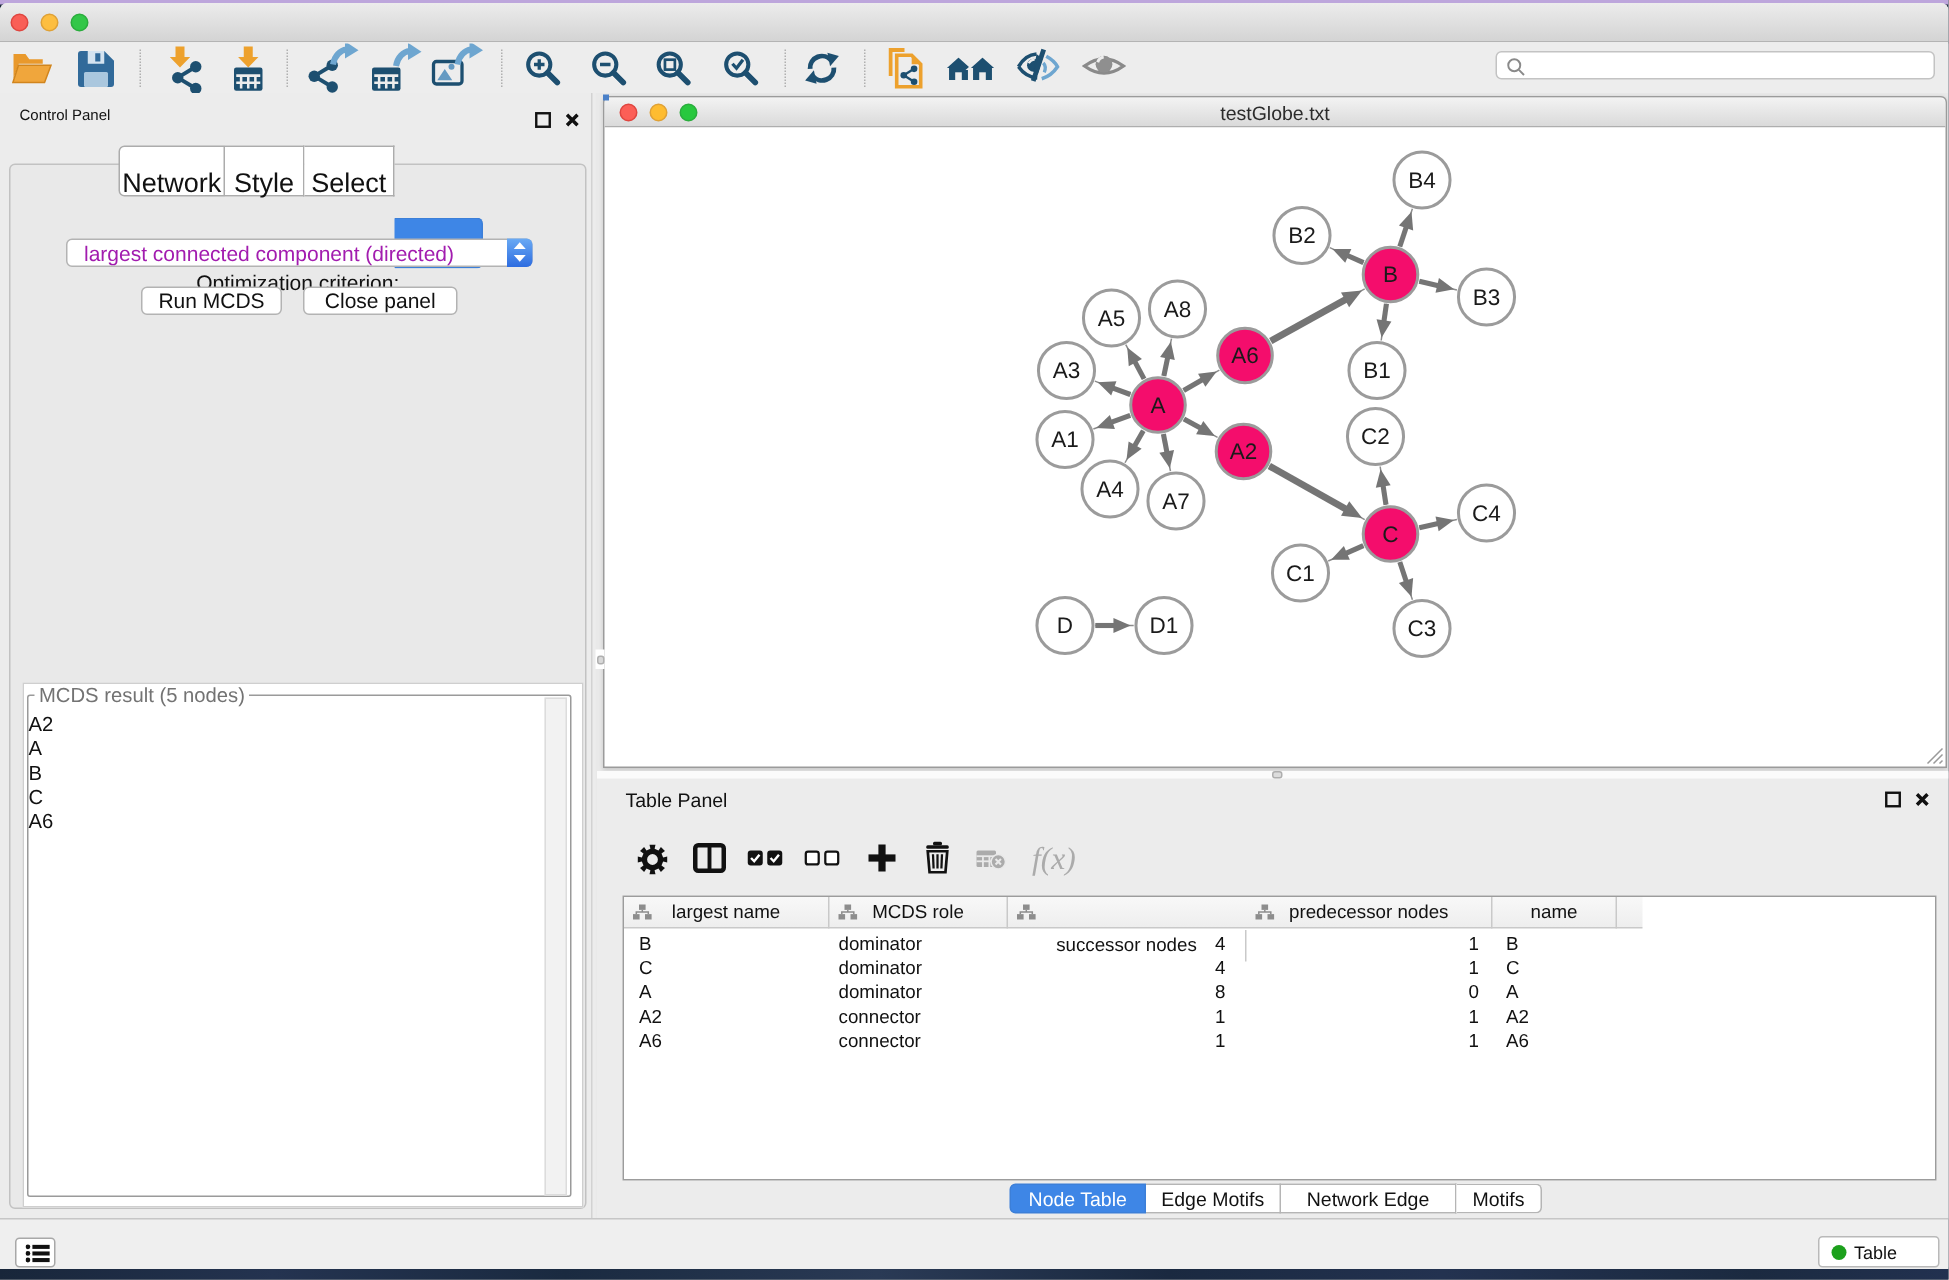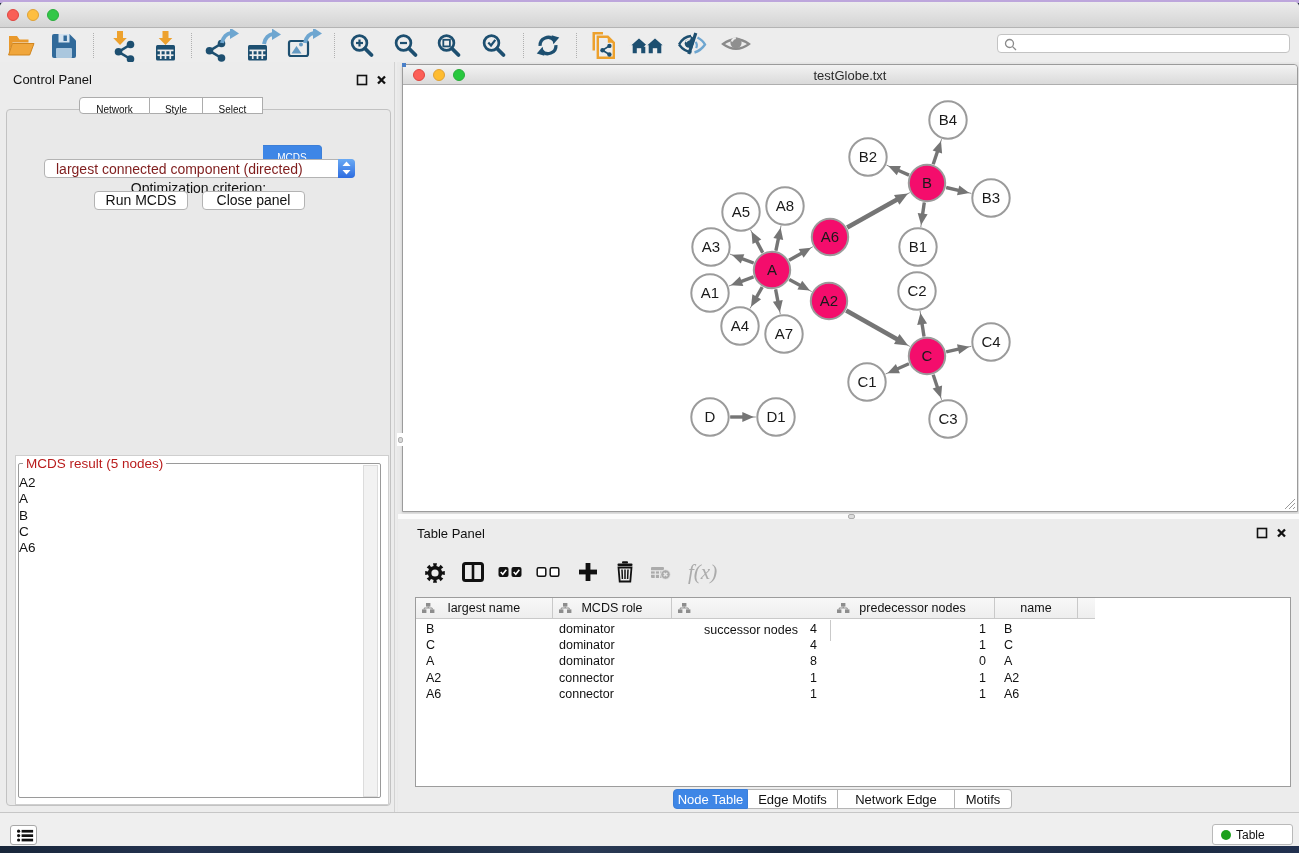--- a/index.html
+++ b/index.html
@@ -12,36 +12,36 @@
 #titlebar { position:absolute; left:0; top:2px; width:1299px; height:26px;
   background:linear-gradient(#ececec,#d4d4d4); border-bottom:1px solid #b4b4b4; border-radius:5px 5px 0 0; }
 .light { position:absolute; top:7px; width:12px; height:12px; border-radius:50%; }
 #titlebar .t { position:absolute; top:6px; width:100%; text-align:center; font-size:13px; color:#4a4a4a; }
 
 #toolbar { position:absolute; left:0; top:29px; width:1299px; height:33px; background:#ededed; }
 .tbsep { position:absolute; top:4px; height:25px; width:0; border-left:1px dotted #b0b0b0; }
 #searchbox { position:absolute; left:997px; top:5px; width:293px; height:19px; background:#fff; border:1px solid #c3c3c3; border-radius:4px; }
 
 #cpanel { position:absolute; left:0; top:62px; width:397px; height:750px; background:#ececec; }
-#cpanel .hdr { position:absolute; left:13px; top:10px; font-size:13px; color:#111;text-align:right; }
+#cpanel .hdr { position:absolute; left:13px; top:10px; font-size:10px; color:#111;text-align:right; }
 #cp-inner { position:absolute; left:6px; top:47px; width:385px; height:697px; background:#e9e9e9; border:1px solid #c2c2c2; border-radius:4px; }
 .tabs { position:absolute; display:flex; }
-.tab { height:17px; font-size:10px; line-height:16px; text-align:center; background:#fff; border:1px solid #acacac; border-left:none; color:#111; padding:4px 1px; }
+.tab { height:17px; font-size:18px; line-height:16px; text-align:center; background:#fff; border:1px solid #acacac; border-left:none; color:#111; padding:16px 1px; }
 .tab.first { border-left:1px solid #acacac; border-radius:4px 0 0 4px; }
 .tab.last { border-radius:0 4px 4px 0; }
 .tab.sel { background:#3e86e6; color:#fff; border-color:#3c7fd8;margin-top:48px; }
 #opt-label { position:absolute; left:0; top:74px; width:397px; text-align:center; font-size:14px; color:#111;margin-top:44px; }
 #dropdown { position:absolute; left:44px; top:97px; width:311px; height:19px; background:#fff; border:1px solid #b3b3b3; border-radius:4px; }
-#dropdown .txt { position:absolute; left:11px; top:1px; font-size:14px; color:#7f1d1d; }
+#dropdown .txt { position:absolute; left:11px; top:1px; font-size:14px; color:#a21caf; }
 #dropdown .btn { position:absolute; right:-1px; top:-1px; width:17px; height:19px; border-radius:0 4px 4px 0;
   background:linear-gradient(#6aaaf4,#2d6ce0); }
 .pbtn { position:absolute; height:19px; background:#fff; border:1px solid #b3b3b3; border-radius:4px; font-size:14px; color:#111; text-align:center; line-height:17px; }
 #results { position:absolute; left:15px; top:393px; width:374px; height:350px; background:#fff; border:1px solid #cfcfcf; }
 #fieldset { position:absolute; left:2px; top:7px; width:363px; height:335px; border:1px solid #9a9a9a; border-radius:2px; }
-#fieldset legend { position:absolute; left:4px; top:-8px; background:#fff; padding:0 3px; font-size:13.5px; color:#b91c1c; }
+#fieldset legend { position:absolute; left:4px; top:-8px; background:#fff; padding:0 3px; font-size:13.5px; color:#737373; }
 #fs-list { position:absolute; left:3px; top:19px; font-size:13.5px; color:#111; line-height:16.3px; }
 #fs-scroll { position:absolute; right:10px; top:8.5px; width:15px; height:332px; background:#f2f2f2; border:1px solid #dcdcdc; }
 
 #rightarea { position:absolute; left:397px; top:62px; width:902px; height:750px; background:#e9e9e9; }
 #vsep { position:absolute; left:394px; top:62px; width:1px; height:750px; background:#d2d2d2; }
 
 #netwin { position:absolute; left:402px; top:64px; width:896px; height:448px; background:#fff; border:1px solid #9b9b9b; border-radius:4px 4px 0 0; box-shadow:0 1px 3px rgba(0,0,0,.15); }
 #nw-title { position:absolute; left:0; top:0; width:100%; height:20px; background:linear-gradient(#f3f3f3,#dadada); border-bottom:1px solid #aeaeae; border-radius:4px 4px 0 0; }
 #nw-title .t { position:absolute; top:3px; width:100%; text-align:center; font-size:13px; color:#2b2b2b; }
 #nw-title .light { top:4px; width:12px; height:12px; }
@@ -456,21 +456,21 @@
     <div class="trow" style="left:415px; top:55px; width:155px; text-align:right;">0</div>
     <div class="trow" style="left:415px; top:72px; width:155px; text-align:right;">1</div>
     <div class="trow" style="left:415px; top:88px; width:155px; text-align:right;">1</div>
     <div class="trow" style="left:588px; top:23px;">B</div>
     <div class="trow" style="left:588px; top:39px;">C</div>
     <div class="trow" style="left:588px; top:55px;">A</div>
     <div class="trow" style="left:588px; top:72px;">A2</div>
     <div class="trow" style="left:588px; top:88px;">A6</div>
   </div>
   <div class="tabs2" style="left:275px; top:274px;">
-    <div class="tab2 first sel" style="width:75px">Node Table</div>
+    <div class="tab2 first sel" style="width:91px">Node Table</div>
     <div class="tab2" style="width:90px">Edge Motifs</div>
     <div class="tab2" style="width:117px">Network Edge</div>
     <div class="tab2 last" style="width:57px">Motifs</div>
   </div>
 </div>
 
 <div style="position:absolute;left:398px;top:513.5px;width:901px;height:5px;background:#fbfbfb;"></div>
 <div style="position:absolute;left:847.5px;top:514px;width:7px;height:4.5px;background:#dcdcdc;border:1px solid #aeaeae;border-radius:2px;"></div>
 <div style="position:absolute;left:397px;top:433px;width:6px;height:13px;background:#fff;"></div>
 <div style="position:absolute;left:398px;top:436.5px;width:4.5px;height:6px;background:#d8d8d8;border:1px solid #b0b0b0;border-radius:2px;"></div>

